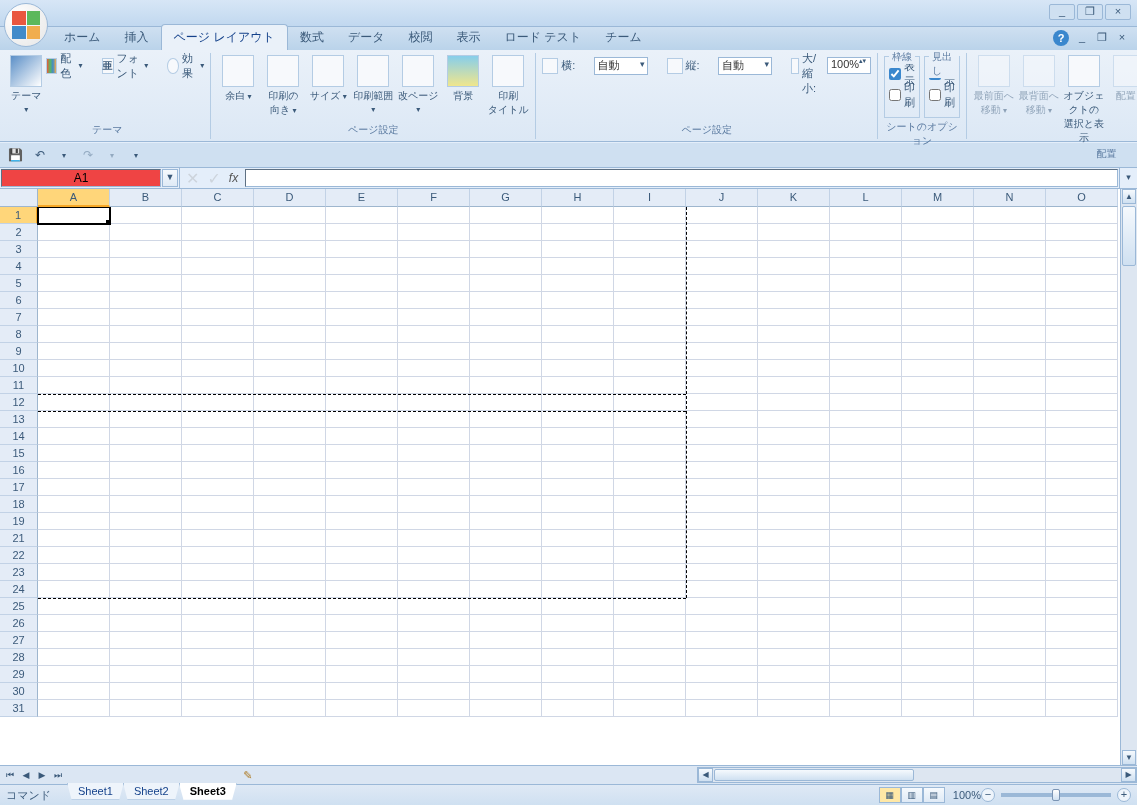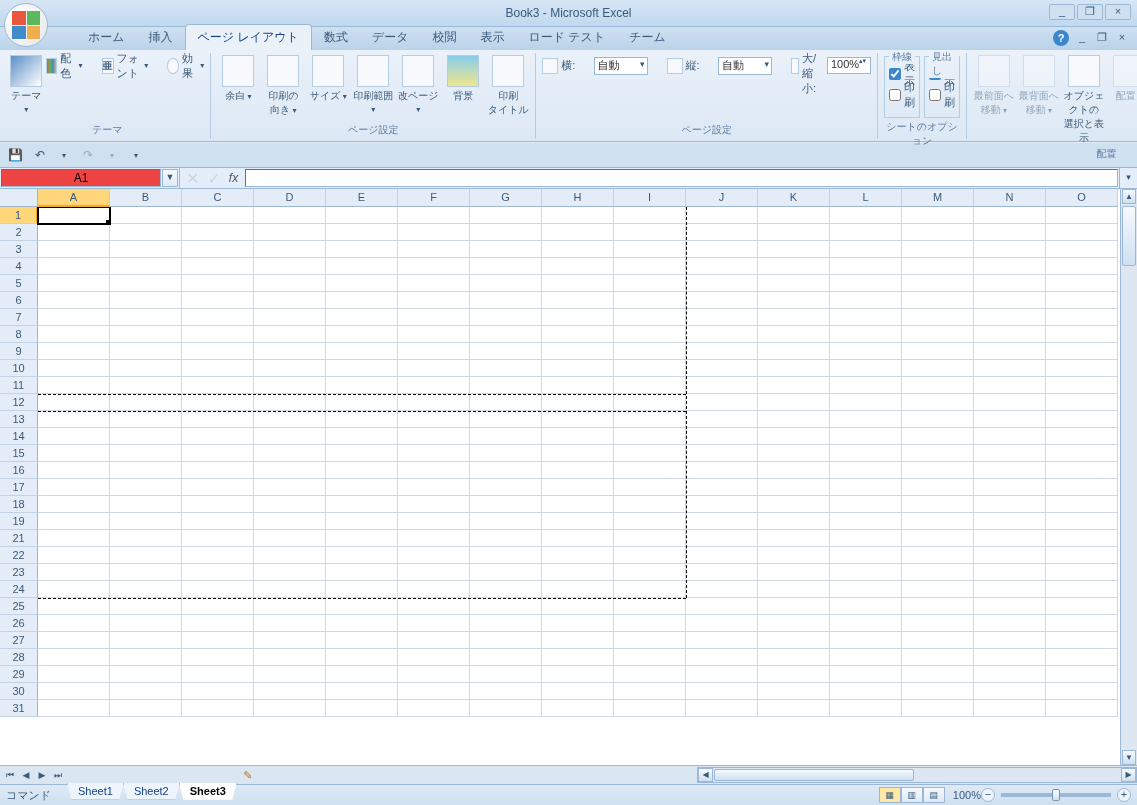--- a/index.html
+++ b/index.html
@@ -9,21 +9,21 @@
 .titlebar { height: 27px; background: linear-gradient(#d7e6f6, #c1d8ef); display: flex; align-items: center; position: relative; border-bottom: 1px solid #9bb8d7; }
 .office-button { position: absolute; left: 4px; top: 3px; width: 44px; height: 44px; border-radius: 50%; background: radial-gradient(circle at 30% 30%, #fff, #e6e6e6); border: 1px solid #9bb8d7; z-index: 100; display: flex; align-items: center; justify-content: center; }
 .office-logo { width: 28px; height: 28px; display: grid; grid-template: 1fr 1fr / 1fr 1fr; gap: 1px; }
 .office-logo span:nth-child(1){ background:#e9573f; } .office-logo span:nth-child(2){ background:#5cb85c; }
 .office-logo span:nth-child(3){ background:#428bca; } .office-logo span:nth-child(4){ background:#f0ad4e; }
 .title-text { position: absolute; left: 0; right: 0; text-align: center; font-size: 12px; color: #3b5a7a; }
 .win-controls { position: absolute; right: 6px; top: 4px; display: flex; gap: 2px; }
 .win-btn { width: 26px; height: 16px; background: #cfe0f1; border: 1px solid #9bb8d7; border-radius: 2px; font-size: 11px; text-align: center; line-height: 13px; color: #3b5a7a; cursor: pointer; }
 
 
-.tabsrow { height: 23px; background: linear-gradient(#cfe0f1, #bad3ea); display: flex; align-items: flex-end; padding-left: 76px; position: relative; }
+.tabsrow { height: 23px; background: linear-gradient(#cfe0f1, #bad3ea); display: flex; align-items: flex-end; padding-left: 52px; position: relative; }
 .tab { font-size: 12px; color: #3b5a7a; padding: 4px 12px; cursor: pointer; }
 .tab.active { background: #eaf1f9; border: 1px solid #9bb8d7; border-bottom: none; border-radius: 4px 4px 0 0; color: #15428b; }
 .tabsrow .right-icons { position: absolute; right: 8px; top: 3px; display: flex; gap: 6px; align-items: center; }
 .help-icon { width: 16px; height: 16px; border-radius: 50%; background: #3a87cd; color: #fff; font-size: 11px; text-align: center; line-height: 16px; font-weight: bold; }
 .inner-win-btn { width: 14px; height: 12px; font-size: 11px; color: #3b5a7a; text-align: center; line-height: 10px; cursor: pointer; }
 
 
 .ribbon { height: 92px; background: linear-gradient(#eaf1f9, #dce8f5); border-bottom: 1px solid #9bb8d7; display: flex; padding: 3px 4px 0; }
 .rgroup { border-right: 1px solid #b4cce4; padding: 0 6px; display: flex; flex-direction: column; height: 86px; }
 .rgroup-body { flex: 1; display: flex; align-items: flex-start; gap: 3px; }
@@ -105,21 +105,20 @@
 
 <div class="titlebar">
   <div class="office-button">
     <div class="office-logo">
         <span></span>
         <span></span>
         <span></span>
         <span></span>
       </div>
   </div>
-  <div class="title-text">Book3 - Microsoft Excel</div>
   <div class="win-controls">
     <div class="win-btn">_</div>
     <div class="win-btn">❐</div>
     <div class="win-btn">×</div>
   </div>
 </div>
 
 <div class="tabsrow">
   <div class="tab">ホーム</div>
   <div class="tab">挿入</div>

